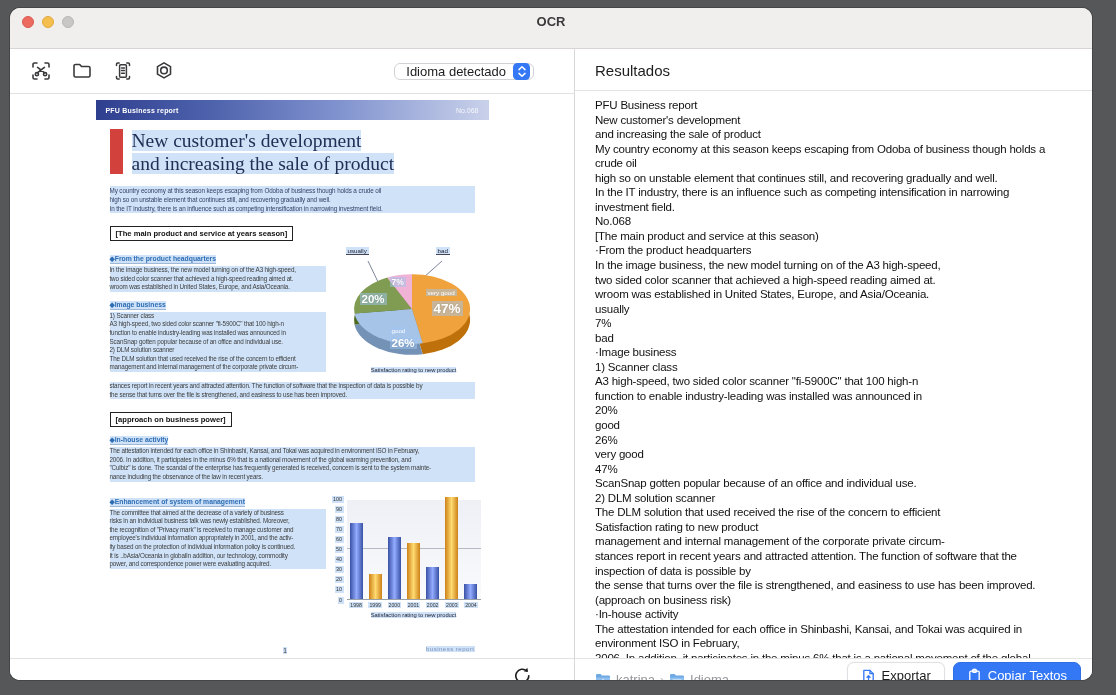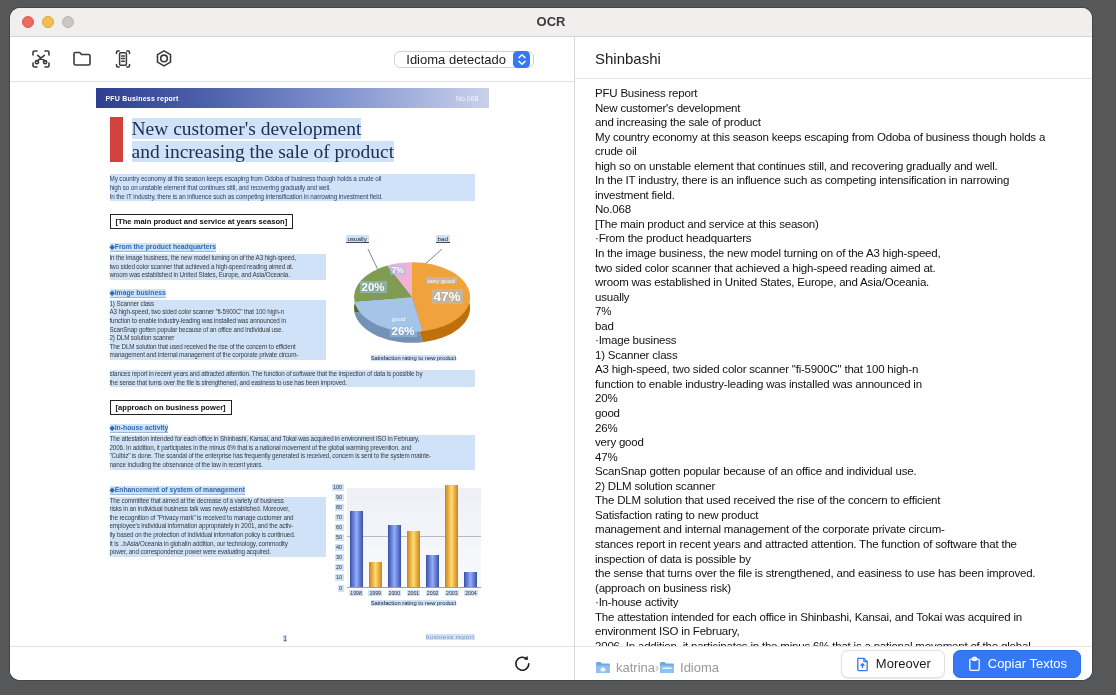--- a/index.html
+++ b/index.html
@@ -3,21 +3,21 @@
 <meta charset="utf-8">
 <style>
   * { margin:0; padding:0; box-sizing:border-box; }
   html,body { width:1116px; height:695px; }
   body { background:#565759; font-family:"Liberation Sans",sans-serif; position:relative; overflow:hidden; }
 
   #window { position:absolute; left:10px; top:8px; width:1082px; height:672px;
     background:#fff; border-radius:10px; overflow:hidden; box-shadow:0 0 0 1px rgba(0,0,0,.2); }
 
   
-  #titlebar { height:29px; background:#f1eeee; border-bottom:1px solid #d8d4d4; position:relative; }
+  #titlebar { height:41px; background:#f1eeee; border-bottom:1px solid #d8d4d4; position:relative; }
   .lights { position:absolute; left:12px; top:8px; display:flex; gap:8px; }
   .light { width:12px; height:12px; border-radius:50%; }
   .light.red { background:#ed6a5e; border:0.5px solid #d85a50; }
   .light.yellow { background:#f5bf4f; border:0.5px solid #dfa93c; }
   .light.gray { background:#c9c7c6; border:0.5px solid #b9b7b6; }
   .win-title { position:absolute; left:0; right:0; top:6px; text-align:center; font-size:13px; font-weight:bold; color:#3a3a3c; }
 
   #main { display:flex; height:643px; }
   #left-panel { width:565px; border-right:1px solid #d8d8d8; display:flex; flex-direction:column; background:#fff; }
   #right-panel { flex:1; display:flex; flex-direction:column; background:#fff; }
@@ -76,21 +76,21 @@
 
   
   #left-bottom { height:34px; border-top:1px solid #e2e2e2; display:flex; align-items:center; justify-content:flex-end; padding-right:38px; background:#fff; }
   #refresh-btn { width:28px; height:28px; display:flex; align-items:center; justify-content:center; cursor:pointer; border-radius:5px; }
 
   
   #results-header { padding:13px 0 11px 20px; font-size:15px; color:#1d1d1f; border-bottom:1px solid #e4e4e4; }
   #results-text { flex:1; padding:7px 8px 0 20px; font-size:11.5px; line-height:14.55px; letter-spacing:-.2px; color:#111;
     white-space:pre-wrap; overflow:hidden; font-family:"Liberation Sans",sans-serif; }
   #right-bottom { height:34px; border-top:1px solid #e4e4e4; display:flex; align-items:center; padding:0 11px 0 20px; background:#fff; gap:8px; }
-  .crumbs { display:flex; align-items:center; font-size:13px; color:#98989d; margin-right:auto;margin-top:8px; }
+  .crumbs { display:flex; align-items:center; gap:5px; font-size:13px; color:#98989d; margin-right:auto;margin-top:8px; }
   .crumb { display:flex; align-items:center; gap:5px; cursor:pointer; }
   .crumb-sep { color:#b9b9bd; font-size:12px; }
   .btn { height:28px; display:flex; align-items:center; gap:6px; padding:0 13px; border-radius:7px; font-size:13px; cursor:pointer; }
   .btn-light { background:#fff; border:1px solid #e0e0e5; color:#1c1c1e; box-shadow:0 0.5px 1.5px rgba(0,0,0,.08); }
   .btn-primary { background:#3478f6; border:1px solid #2f6fe4; color:#fff; }
 </style>
 </head>
 <body>
 
 <div id="window">
@@ -298,21 +298,21 @@
         <div id="refresh-btn">
           <svg width="21" height="21" viewBox="0 0 22 22">
             <path d="M17.6 11.2 a6.8 6.8 0 1 1 -2.1 -4.9" fill="none" stroke="#1c1c1e" stroke-width="1.7" stroke-linecap="round"></path>
             <path d="M16.1 2.9 l0.7 4.3 -4.3 -0.5 z" fill="#1c1c1e"></path>
           </svg>
         </div>
       </div>
     </div>
 
     <div id="right-panel">
-      <div id="results-header">Shinbashi</div>
+      <div id="results-header">Resultados</div>
       <div id="results-text">PFU Business report
 New customer's development
 and increasing the sale of product
 My country economy at this season keeps escaping from Odoba of business though holds a
 crude oil
 high so on unstable element that continues still, and recovering gradually and well.
 In the IT industry, there is an influence such as competing intensification in narrowing
 investment field.
 No.068
 [The main product and service at this season)
@@ -364,21 +364,21 @@
             </svg>
             <span>Idioma</span>
           </span>
         </div>
         <div class="btn btn-light">
           <svg width="15" height="16" viewBox="0 0 16 17" fill="none" stroke="#3478f6" stroke-width="1.4" stroke-linejoin="round" stroke-linecap="round">
             <path d="M3 2.5 h6.5 L13 6 v8.5 a1 1 0 0 1 -1 1 H4 a1 1 0 0 1 -1 -1 Z"></path>
             <path d="M9.5 2.5 V6 H13"></path>
             <path d="M8 12.2 V8.4 M6.4 9.9 L8 8.3 l1.6 1.6"></path>
           </svg>
-          <span>Moreover</span>
+          <span>Exportar</span>
         </div>
         <div class="btn btn-primary">
           <svg width="15" height="16" viewBox="0 0 16 17" fill="none" stroke="#fff" stroke-width="1.4" stroke-linejoin="round" stroke-linecap="round">
             <rect x="3" y="3.2" width="10" height="12" rx="1.4"></rect>
             <path d="M6 3.2 a2 2 0 0 1 4 0"></path>
             <rect x="5.8" y="1.9" width="4.4" height="2.6" rx="1"></rect>
           </svg>
           <span>Copiar Textos</span>
         </div>
       </div>

